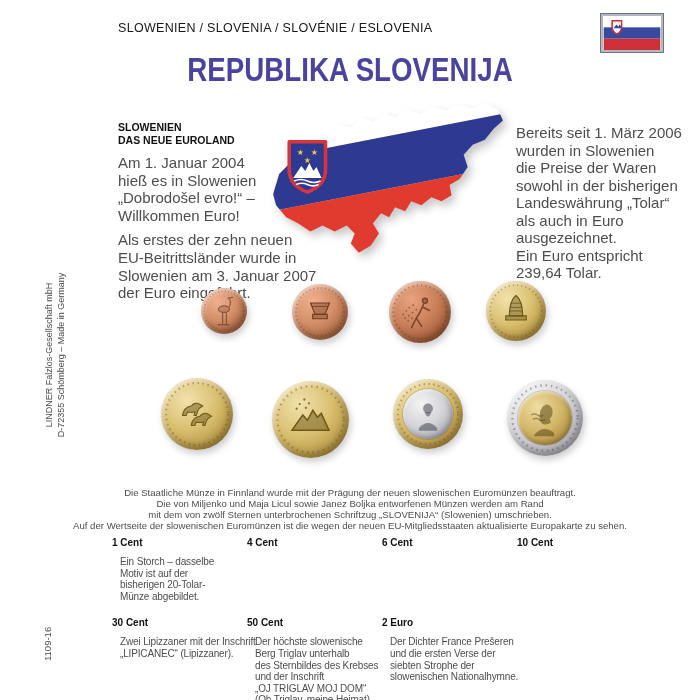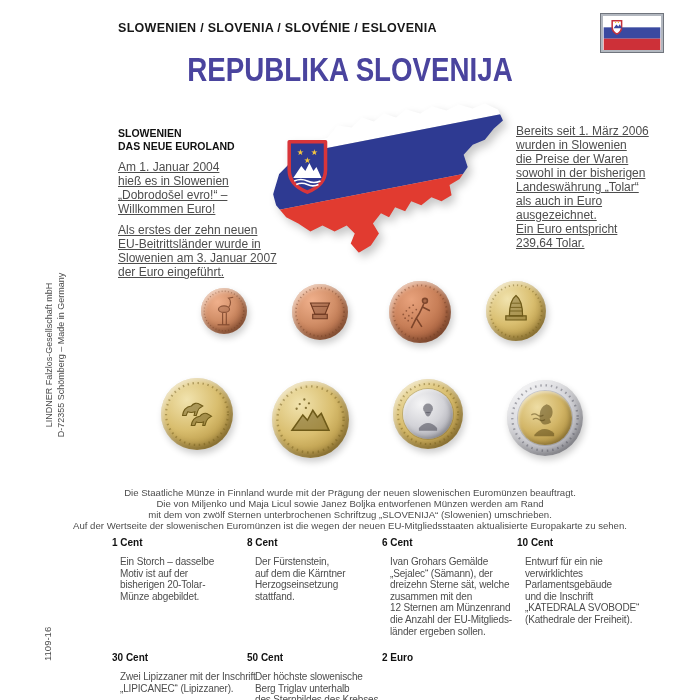--- a/index.html
+++ b/index.html
@@ -1,31 +1,31 @@
 <!DOCTYPE html>
 <html><head>
 <meta charset="utf-8">
 <style>
   html,body{margin:0;padding:0;background:#fff;}
   .page{position:relative;width:700px;height:700px;background:#ffffff;overflow:hidden;
         font-family:"Liberation Sans",sans-serif;color:#4d4d4d;}
   .pre{white-space:pre;}
   
-  .countries{position:absolute;left:118px;top:21px;font-size:12.5px;font-weight:bold;
+  .countries{position:absolute;left:118px;top:21px;font-size:12.5px;font-weight:normal;
              color:#171717;letter-spacing:.3px;}
   .flagbox{position:absolute;left:601px;top:14px;width:58px;height:34px;
            border:2px solid #b3b8c0;box-shadow:0 0 0 1px #70757d;background:#fff;}
   .flagbox svg{display:block;width:100%;height:100%;}
   .title{position:absolute;left:0;top:51px;width:700px;text-align:center;
          font-size:33px;font-weight:bold;color:#4a449e;letter-spacing:0;
          transform:scaleX(.84);transform-origin:50% 50%;}
   
-  .introL{position:absolute;left:118px;top:127px;width:152px;}
+  .introL{position:absolute;left:118px;top:121px;width:152px;}
   .introL .h{font-size:10.5px;font-weight:bold;color:#111;line-height:1.25;margin:0 0 7px;}
-  .introL p,.introR p{font-size:12px;line-height:1.17;margin:0 0 7px;text-decoration:underline;}
+  .introL p,.introR p{font-size:15px;line-height:1.17;margin:0 0 7px;}
   .introR{position:absolute;left:516px;top:124px;width:165px;}
   
   .map{position:absolute;left:263px;top:93px;width:242px;height:167px;}
   .map svg{display:block;width:100%;height:100%;filter:drop-shadow(4px 5px 4px rgba(0,0,0,.22));}
   
   .coin{position:absolute;border-radius:50%;
         box-shadow:2px 4px 7px rgba(0,0,0,.20), inset 2px 3px 5px rgba(255,255,255,.55),
                    inset -3px -4px 7px rgba(0,0,0,.28);}
   .coin.copper{background:radial-gradient(circle at 36% 30%,#f0b08c 0%,#d28f68 42%,#b06a45 74%,#8c4c32 100%);}
   .coin.copper2{background:radial-gradient(circle at 36% 30%,#e8a27c 0%,#c87f58 45%,#a35c3a 76%,#7f4128 100%);}
@@ -242,61 +242,48 @@
 
   <div class="descgrid">
     <div class="desc">
       <h3>1 Cent</h3>
       <p class="pre">Ein Storch – dasselbe
 Motiv ist auf der
 bisherigen 20-Tolar-
 Münze abgebildet.</p>
     </div>
     <div class="desc">
-      <h3>8 Cent</h3>
-      <p class="pre">Der Fürstenstein,
-auf dem die Kärntner
-Herzogseinsetzung
-stattfand.</p>
+      <h3>4 Cent</h3>
     </div>
     <div class="desc">
       <h3>6 Cent</h3>
-      <p class="pre">Ivan Grohars Gemälde
-„Sejalec“ (Sämann), der
-dreizehn Sterne sät, welche
-zusammen mit den
-12 Sternen am Münzenrand
-die Anzahl der EU-Mitglieds-
-länder ergeben sollen.</p>
     </div>
     <div class="desc">
       <h3>10 Cent</h3>
-      <p class="pre">Entwurf für ein nie
-verwirklichtes
-Parlamentsgebäude
-und die Inschrift
-„KATEDRALA SVOBODE“
-(Kathedrale der Freiheit).</p>
     </div>
     <div class="desc">
       <h3>30 Cent</h3>
       <p class="pre">Zwei Lipizzaner mit der Inschrift
 „LIPICANEC“ (Lipizzaner).</p>
     </div>
     <div class="desc">
       <h3>50 Cent</h3>
       <p class="pre">Der höchste slowenische
 Berg Triglav unterhalb
 des Sternbildes des Krebses
 und der Inschrift
 „OJ TRIGLAV MOJ DOM“
 (Oh Triglav, meine Heimat).</p>
     </div>
     <div class="desc">
       <h3>2 Euro</h3>
+      <p class="pre">Der Dichter France Prešeren
+und die ersten Verse der
+siebten Strophe der
+slowenischen Nationalhymne.</p>
     </div>
   </div>
 
   <div class="publisher pre">LINDNER Falzlos-Gesellschaft mbH
 D-72355 Schömberg – Made in Germany</div>
   <div class="itemno">1109-16</div>
 
 </div>
 
 </body></html>

